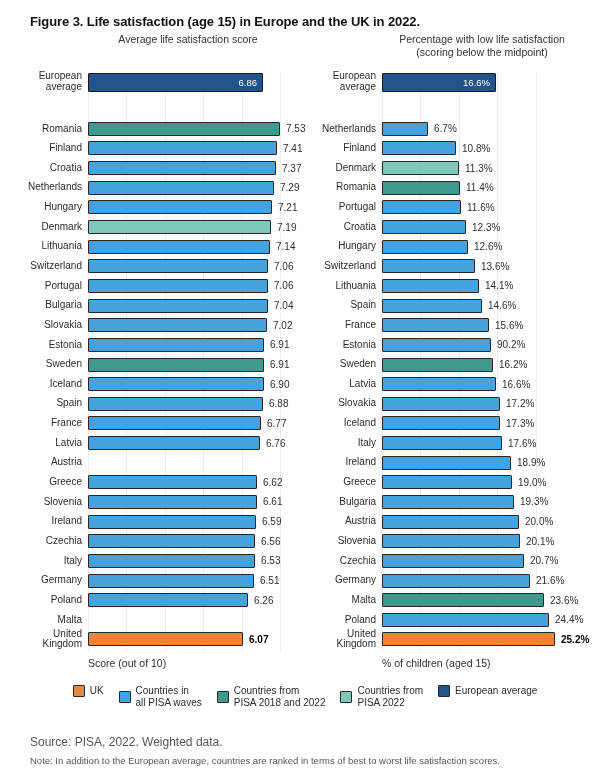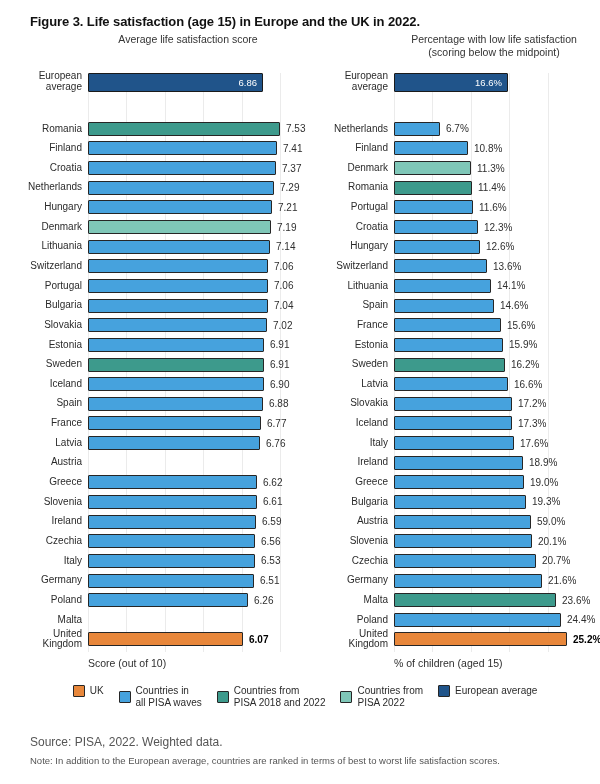--- a/index.html
+++ b/index.html
@@ -1,19 +1,19 @@
 <!DOCTYPE html>
 <html><head>
 <meta charset="utf-8">
 <style>
   html,body{margin:0;padding:0;background:#ffffff;}
   body{width:600px;height:784px;font-family:"Liberation Sans","DejaVu Sans",sans-serif;color:#2b2b2b;overflow:hidden;}
   .page{padding:14px 0 0 0;}
   .title{margin:0 0 2px 30px;font-size:13px;font-weight:700;color:#111111;letter-spacing:-0.1px;}
-  .charts{display:flex;padding-left:24px;gap:14px;margin-top:4px;}
+  .charts{display:flex;padding-left:24px;gap:2px;margin-top:4px;}
   .chart{position:relative;}
   .chart .grid{position:absolute;top:40px;height:579px;z-index:0;
     background-image:repeating-linear-gradient(to right,#ebebeb 0,#ebebeb 1px,transparent 1px,transparent 38.4px);}
   .c0 .grid{left:64px;width:206px;}
   .c1 .grid{left:64px;width:180px;}
   .subtitle{height:38px;margin-left:46px;width:236px;text-align:center;font-size:10.5px;color:#333;white-space:pre-line;line-height:1.25;}
   .avg-row,.row{display:flex;align-items:center;position:relative;z-index:1;}
   .avg-row{height:22px;margin-bottom:26px;}
   .row{height:19.65px;}
   .rlabel{width:58px;flex:0 0 58px;text-align:right;padding-right:6px;font-size:10px;line-height:1.06;color:#2b2b2b;white-space:pre-line;}
@@ -330,21 +330,21 @@
             <span class="rlabel">France</span>
             <div class="barwrap">
               <div class="bar" style="width: 107px; background: rgb(70, 162, 221);"></div>
               <span class="val">15.6%</span>
             </div>
           </div>
           <div class="row">
             <span class="rlabel">Estonia</span>
             <div class="barwrap">
               <div class="bar" style="width: 109px; background: rgb(70, 162, 221);"></div>
-              <span class="val">15.9%</span>
+              <span class="val">90.2%</span>
             </div>
           </div>
           <div class="row">
             <span class="rlabel">Sweden</span>
             <div class="barwrap">
               <div class="bar" style="width: 111px; background: rgb(61, 154, 140);"></div>
               <span class="val">16.2%</span>
             </div>
           </div>
           <div class="row">
@@ -393,21 +393,21 @@
             <span class="rlabel">Bulgaria</span>
             <div class="barwrap">
               <div class="bar" style="width: 132px; background: rgb(70, 162, 221);"></div>
               <span class="val">19.3%</span>
             </div>
           </div>
           <div class="row">
             <span class="rlabel">Austria</span>
             <div class="barwrap">
               <div class="bar" style="width: 137px; background: rgb(70, 162, 221);"></div>
-              <span class="val">59.0%</span>
+              <span class="val">20.0%</span>
             </div>
           </div>
           <div class="row">
             <span class="rlabel">Slovenia</span>
             <div class="barwrap">
               <div class="bar" style="width: 138px; background: rgb(70, 162, 221);"></div>
               <span class="val">20.1%</span>
             </div>
           </div>
           <div class="row">

